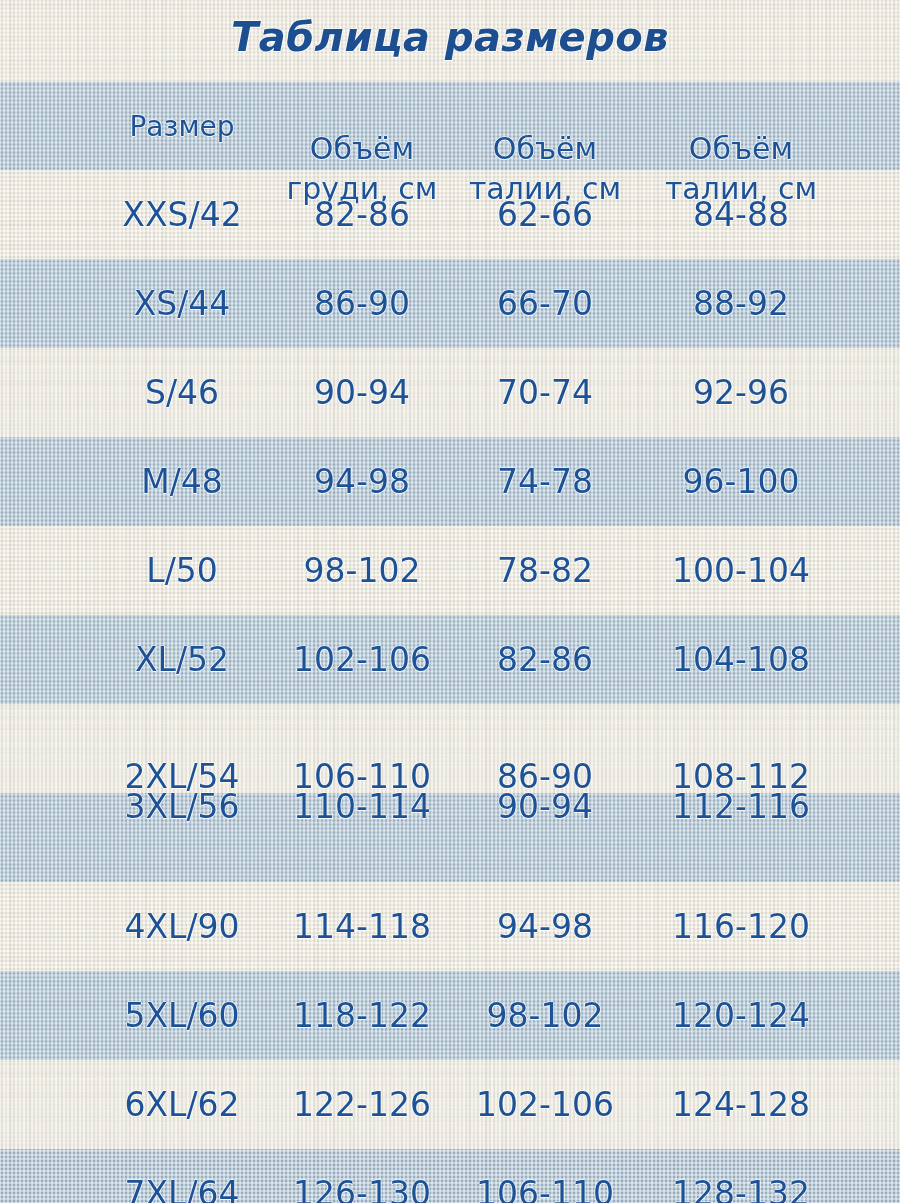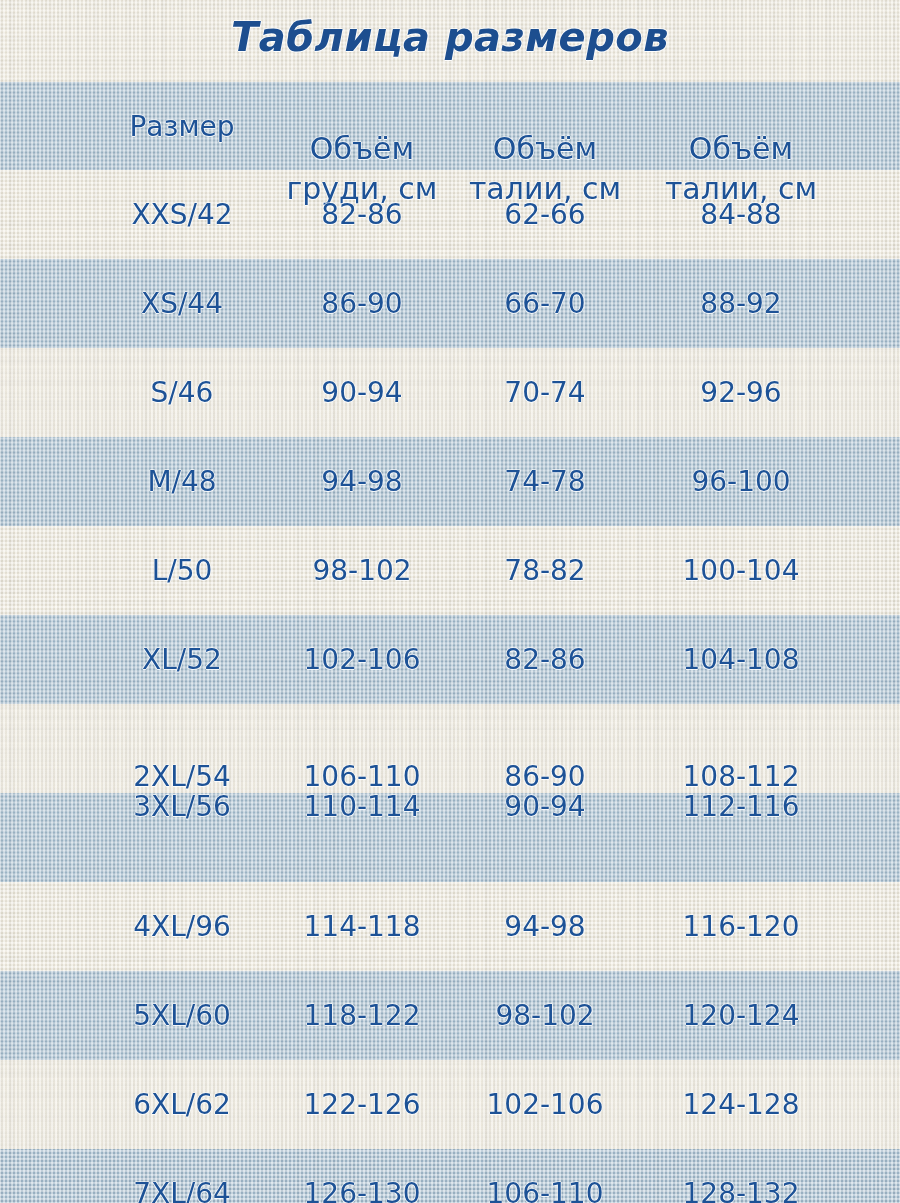--- a/index.html
+++ b/index.html
@@ -159,21 +159,21 @@
     width: 900px;
     height: 89px;
   }
   .data-cell {
     position: absolute;
     top: 0;
     height: 89px;
     display: flex;
     align-items: center;
     justify-content: center;
-    font-size: 28px;
+    font-size: 33px;
     color: #1d5296;
     font-family: "DejaVu Sans", sans-serif;
     white-space: nowrap;
     text-shadow:
       0 1px 0 rgba(255,255,255,0.85),
       1px 0 0 rgba(255,255,255,0.60),
      -1px 0 0 rgba(255,255,255,0.60),
       0 -1px 0 rgba(255,255,255,0.55);
   }
 
@@ -300,21 +300,21 @@
           <div class="data-cell col-waist">86-90</div>
           <div class="data-cell col-hips">108-112</div>
         </div>
         <div class="data-row" style="top: 762px;">
           <div class="data-cell col-size">3XL/56</div>
           <div class="data-cell col-chest">110-114</div>
           <div class="data-cell col-waist">90-94</div>
           <div class="data-cell col-hips">112-116</div>
         </div>
         <div class="data-row" style="top: 882px;">
-          <div class="data-cell col-size">4XL/96</div>
+          <div class="data-cell col-size">4XL/90</div>
           <div class="data-cell col-chest">114-118</div>
           <div class="data-cell col-waist">94-98</div>
           <div class="data-cell col-hips">116-120</div>
         </div>
         <div class="data-row" style="top: 971px;">
           <div class="data-cell col-size">5XL/60</div>
           <div class="data-cell col-chest">118-122</div>
           <div class="data-cell col-waist">98-102</div>
           <div class="data-cell col-hips">120-124</div>
         </div>

